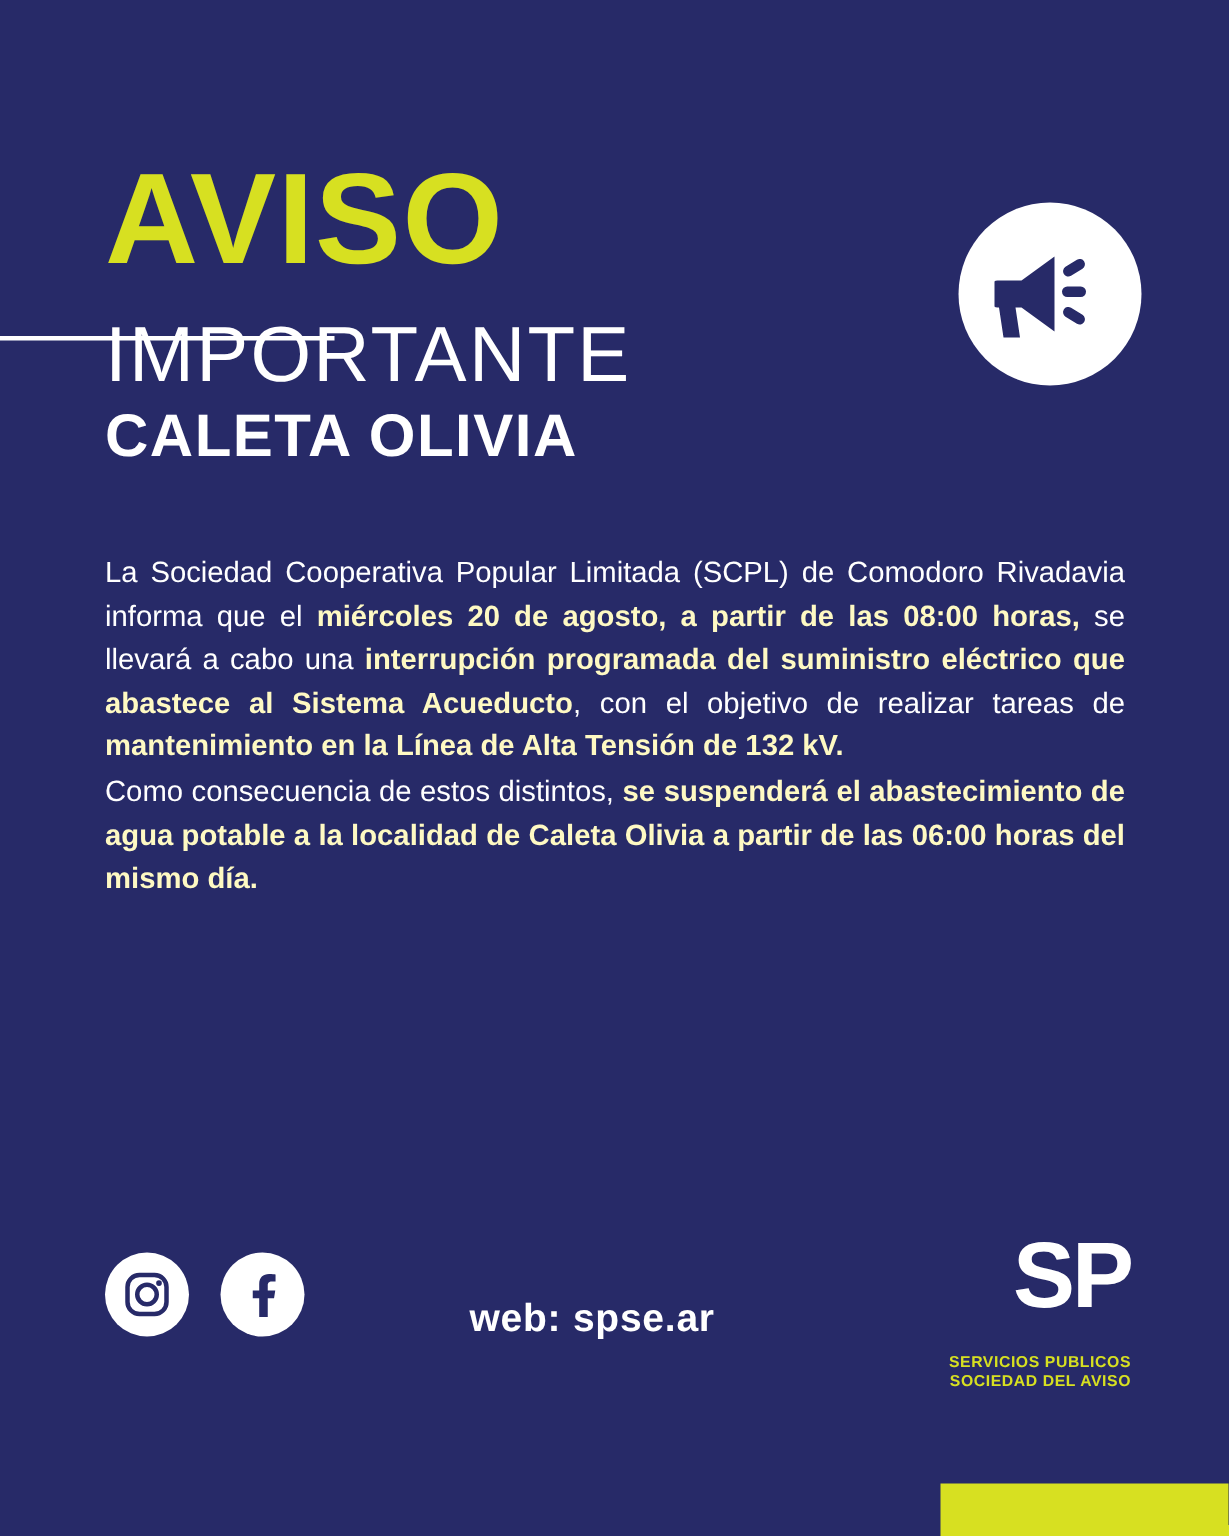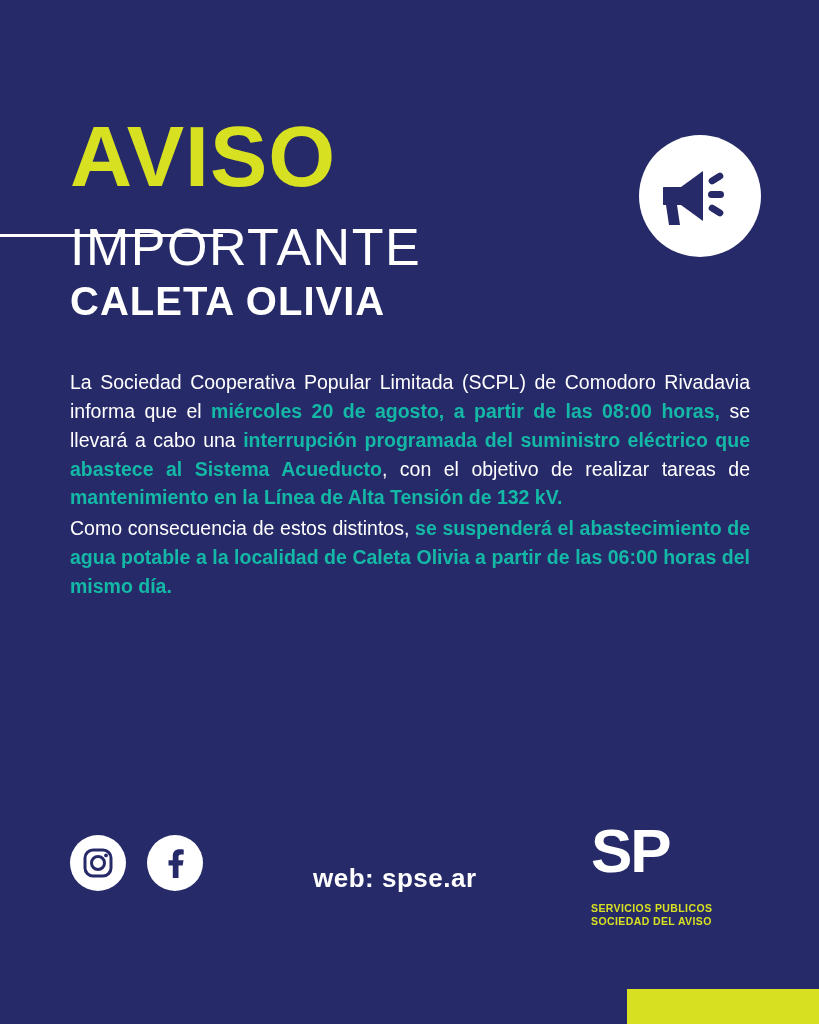--- a/index.html
+++ b/index.html
@@ -19,21 +19,21 @@
     width: 819px;
     height: 1024px;
     background: #272a68;
     box-sizing: border-box;
   }
 
   
   .header {
     position: absolute;
     left: 70px;
-    top: 116px;
+    top: 106px;
     width: 680px;
   }
   .title-aviso {
     font-size: 86px;
     line-height: 0.95;
     font-weight: bold;
     color: #d7e021;
     letter-spacing: 1px;
     margin: 0;
     font-family: "Liberation Sans", sans-serif;
@@ -89,21 +89,21 @@
     color: #ffffff;
     font-size: 19.5px;
     line-height: 1.48;
     text-align: justify;
     font-family: "Liberation Sans", sans-serif;
   }
   .body-text p {
     margin: 0 0 2px 0;
   }
   .body-text b {
-    color: #14b8a6;
+    color: #fef9c3;
     font-weight: bold;
   }
 
   
   .footer-social {
     position: absolute;
     left: 70px;
     top: 835px;
     display: flex;
     gap: 21px;
@@ -122,23 +122,23 @@
     position: absolute;
     left: 313px;
     top: 863px;
     color: #ffffff;
     font-size: 26px;
     font-weight: bold;
     letter-spacing: 0.5px;
   }
   .sp-logo {
     position: absolute;
-    right: 48px;
+    right: 65px;
     top: 820px;
-    text-align: left;
+    text-align: right;
     width: 180px;
   }
   .sp-mark {
     font-size: 62px;
     font-weight: bold;
     color: #ffffff;
     line-height: 1;
     letter-spacing: -2px;
     font-family: "Liberation Sans", sans-serif;
   }

